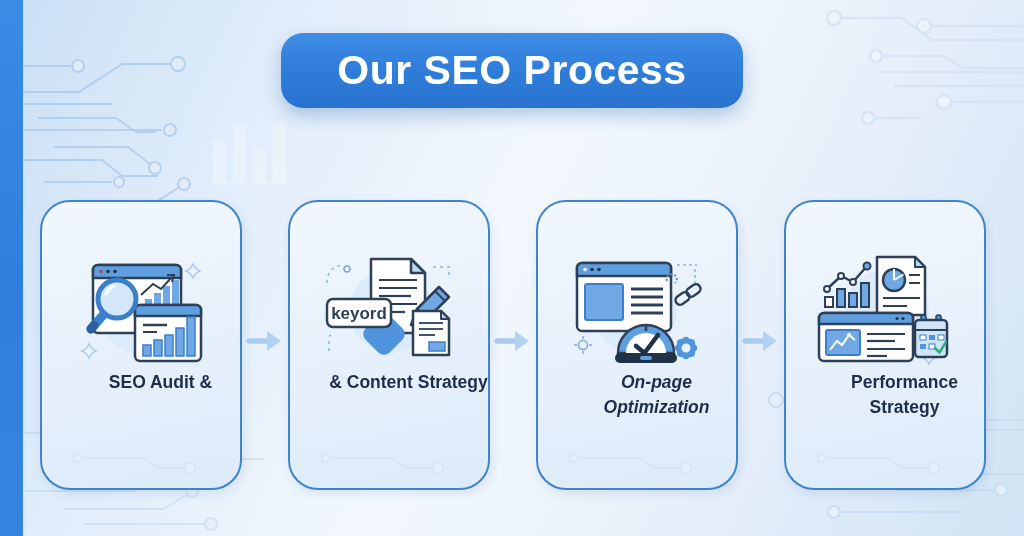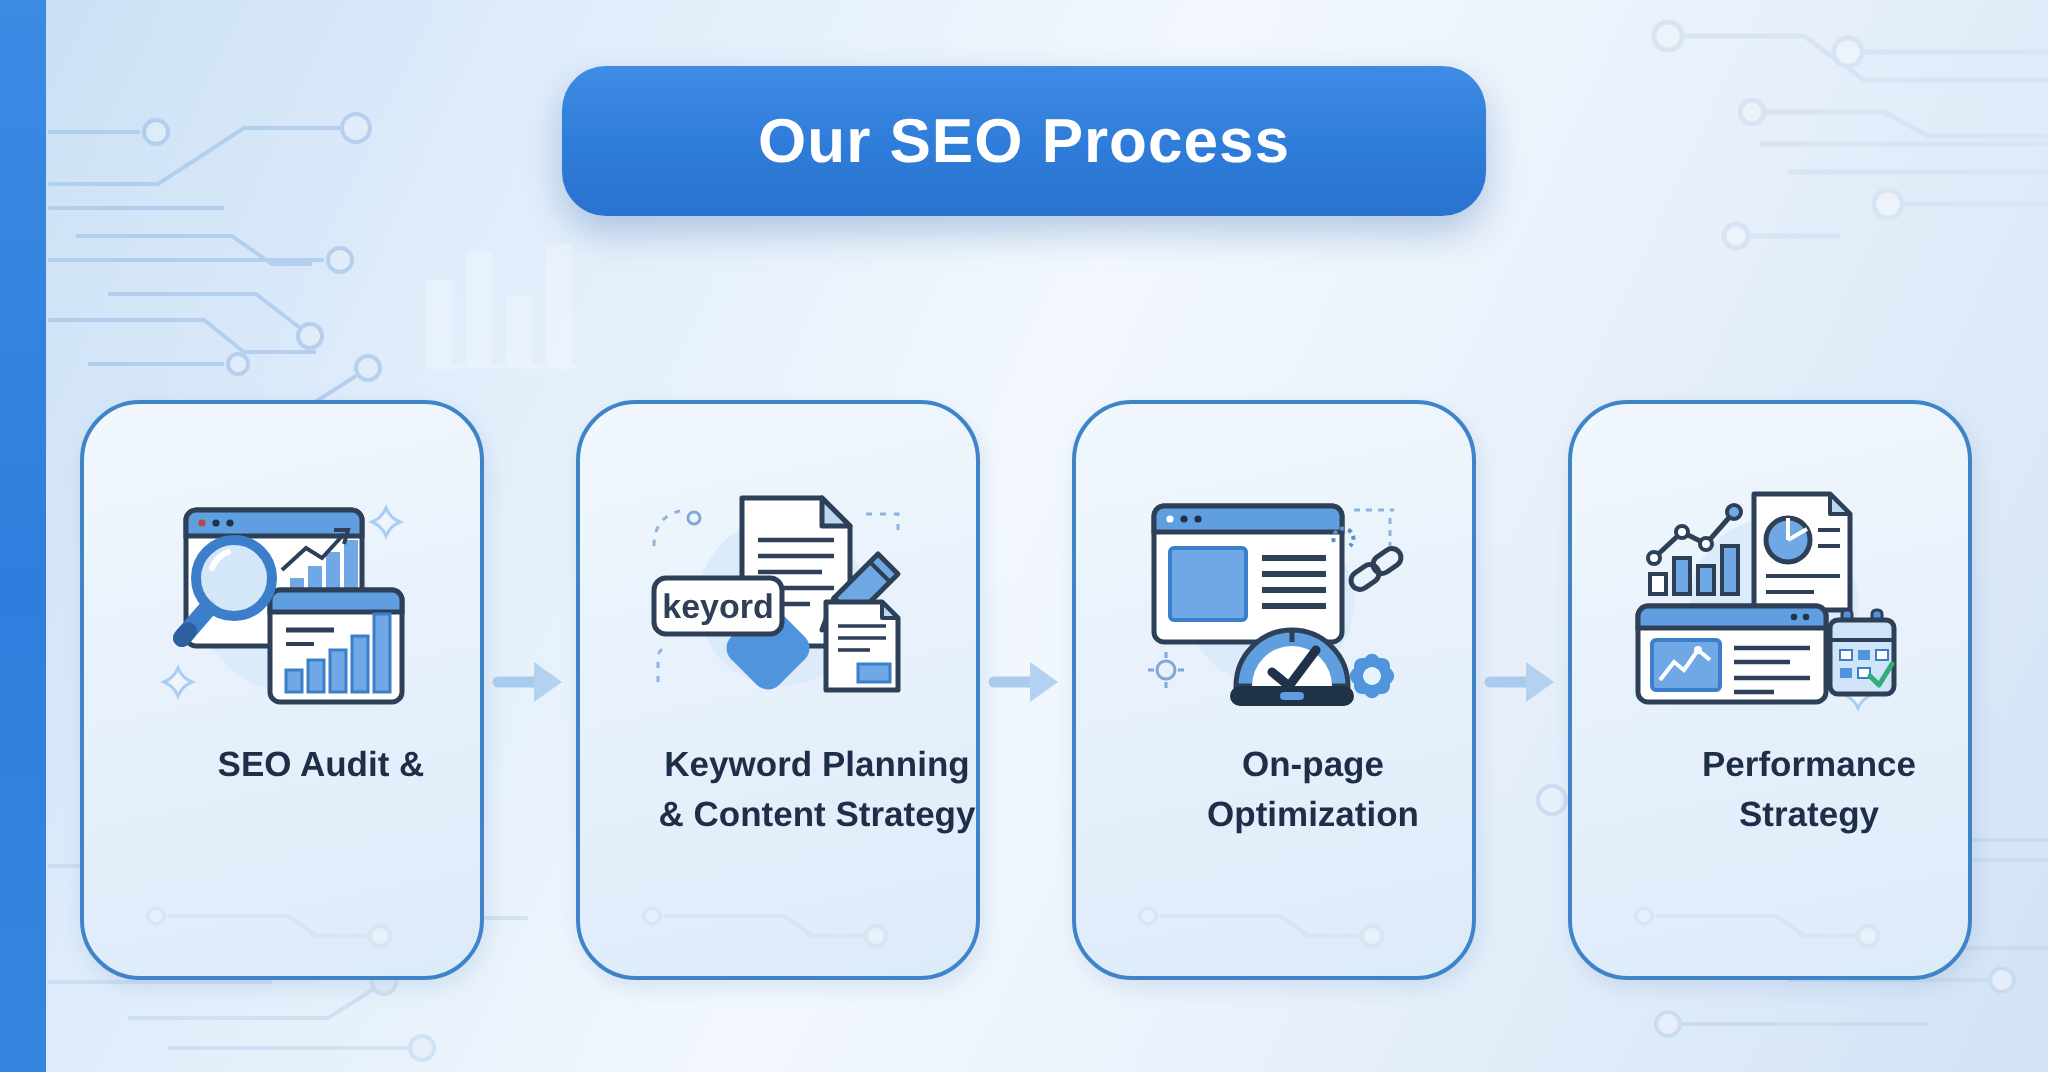--- a/index.html
+++ b/index.html
@@ -37,43 +37,43 @@
     width: 462px; height: 75px;
     border-radius: 22px;
     background: linear-gradient(180deg, #3e8ce5 0%, #2e7cd9 55%, #2a72cf 100%);
     box-shadow: 0 8px 18px rgba(39, 96, 167, 0.30);
     display: flex;
     align-items: center;
     justify-content: center;
   }
   .title-banner span {
     color: #ffffff;
-    font-size: 31px;
+    font-size: 41px;
     font-weight: 700;
     letter-spacing: 0.5px;
   }
 
   .card {
     position: absolute;
     top: 200px;
     width: 202px;
     height: 290px;
     border: 2.5px solid #3f84c9;
     border-radius: 30px;
     background: linear-gradient(168deg, #f1f7fd 0%, #e6f0fb 55%, #dcebf9 100%);
     box-shadow: 2px 4px 10px rgba(70, 120, 180, 0.14);
   }
   .card.c1 { left: 40px; }
   .card.c2 { left: 288px; }
-  .card.c3 { left: 536px; }
+  .card.c3 { left: 536px; font-style: italic; }
   .card.c4 { left: 784px; }
 
   .icon-wrap {
     position: absolute;
-    top: 41px; left: 50%;
+    top: 51px; left: 50%;
     transform: translateX(-50%);
     width: 136px; height: 116px;
   }
 
   .card-label {
     position: absolute;
     top: 168px; left: 0;
     width: 100%;
     text-align: center;
     font-size: 17.5px;
@@ -268,21 +268,20 @@
 
         <path d="M92 58 H120 L128 66 V102 H92 Z" fill="#ffffff" stroke="#2e4057" stroke-width="2.5" stroke-linejoin="round"></path>
         <path d="M120 58 V66 H128 Z" fill="#bcd7f2" stroke="#2e4057" stroke-width="2" stroke-linejoin="round"></path>
         <line x1="98" y1="70" x2="122" y2="70" stroke="#2e4057" stroke-width="1.8"></line>
         <line x1="98" y1="76" x2="122" y2="76" stroke="#2e4057" stroke-width="1.8"></line>
         <line x1="98" y1="82" x2="114" y2="82" stroke="#2e4057" stroke-width="1.8"></line>
         <rect x="108" y="89" width="16" height="9" fill="#6fa8e4" stroke="#3b7ec9" stroke-width="1.5"></rect>
       </svg>
     </div>
     <h3 class="card-label">
-      <span>Keyword Planning</span>
       <span>&amp; Content Strategy</span>
     </h3>
     <svg class="card-trace" width="150" height="26" viewBox="0 0 150 26">
       <g fill="none" stroke="#d3e1f1" stroke-width="2">
         <circle cx="12" cy="8" r="4" fill="#eaf2fb"></circle>
         <path d="M18 8 H78 L92 18 H118"></path>
           <circle cx="124" cy="18" r="5" fill="#eaf2fb"></circle>
       </g>
     </svg>
   </section>

